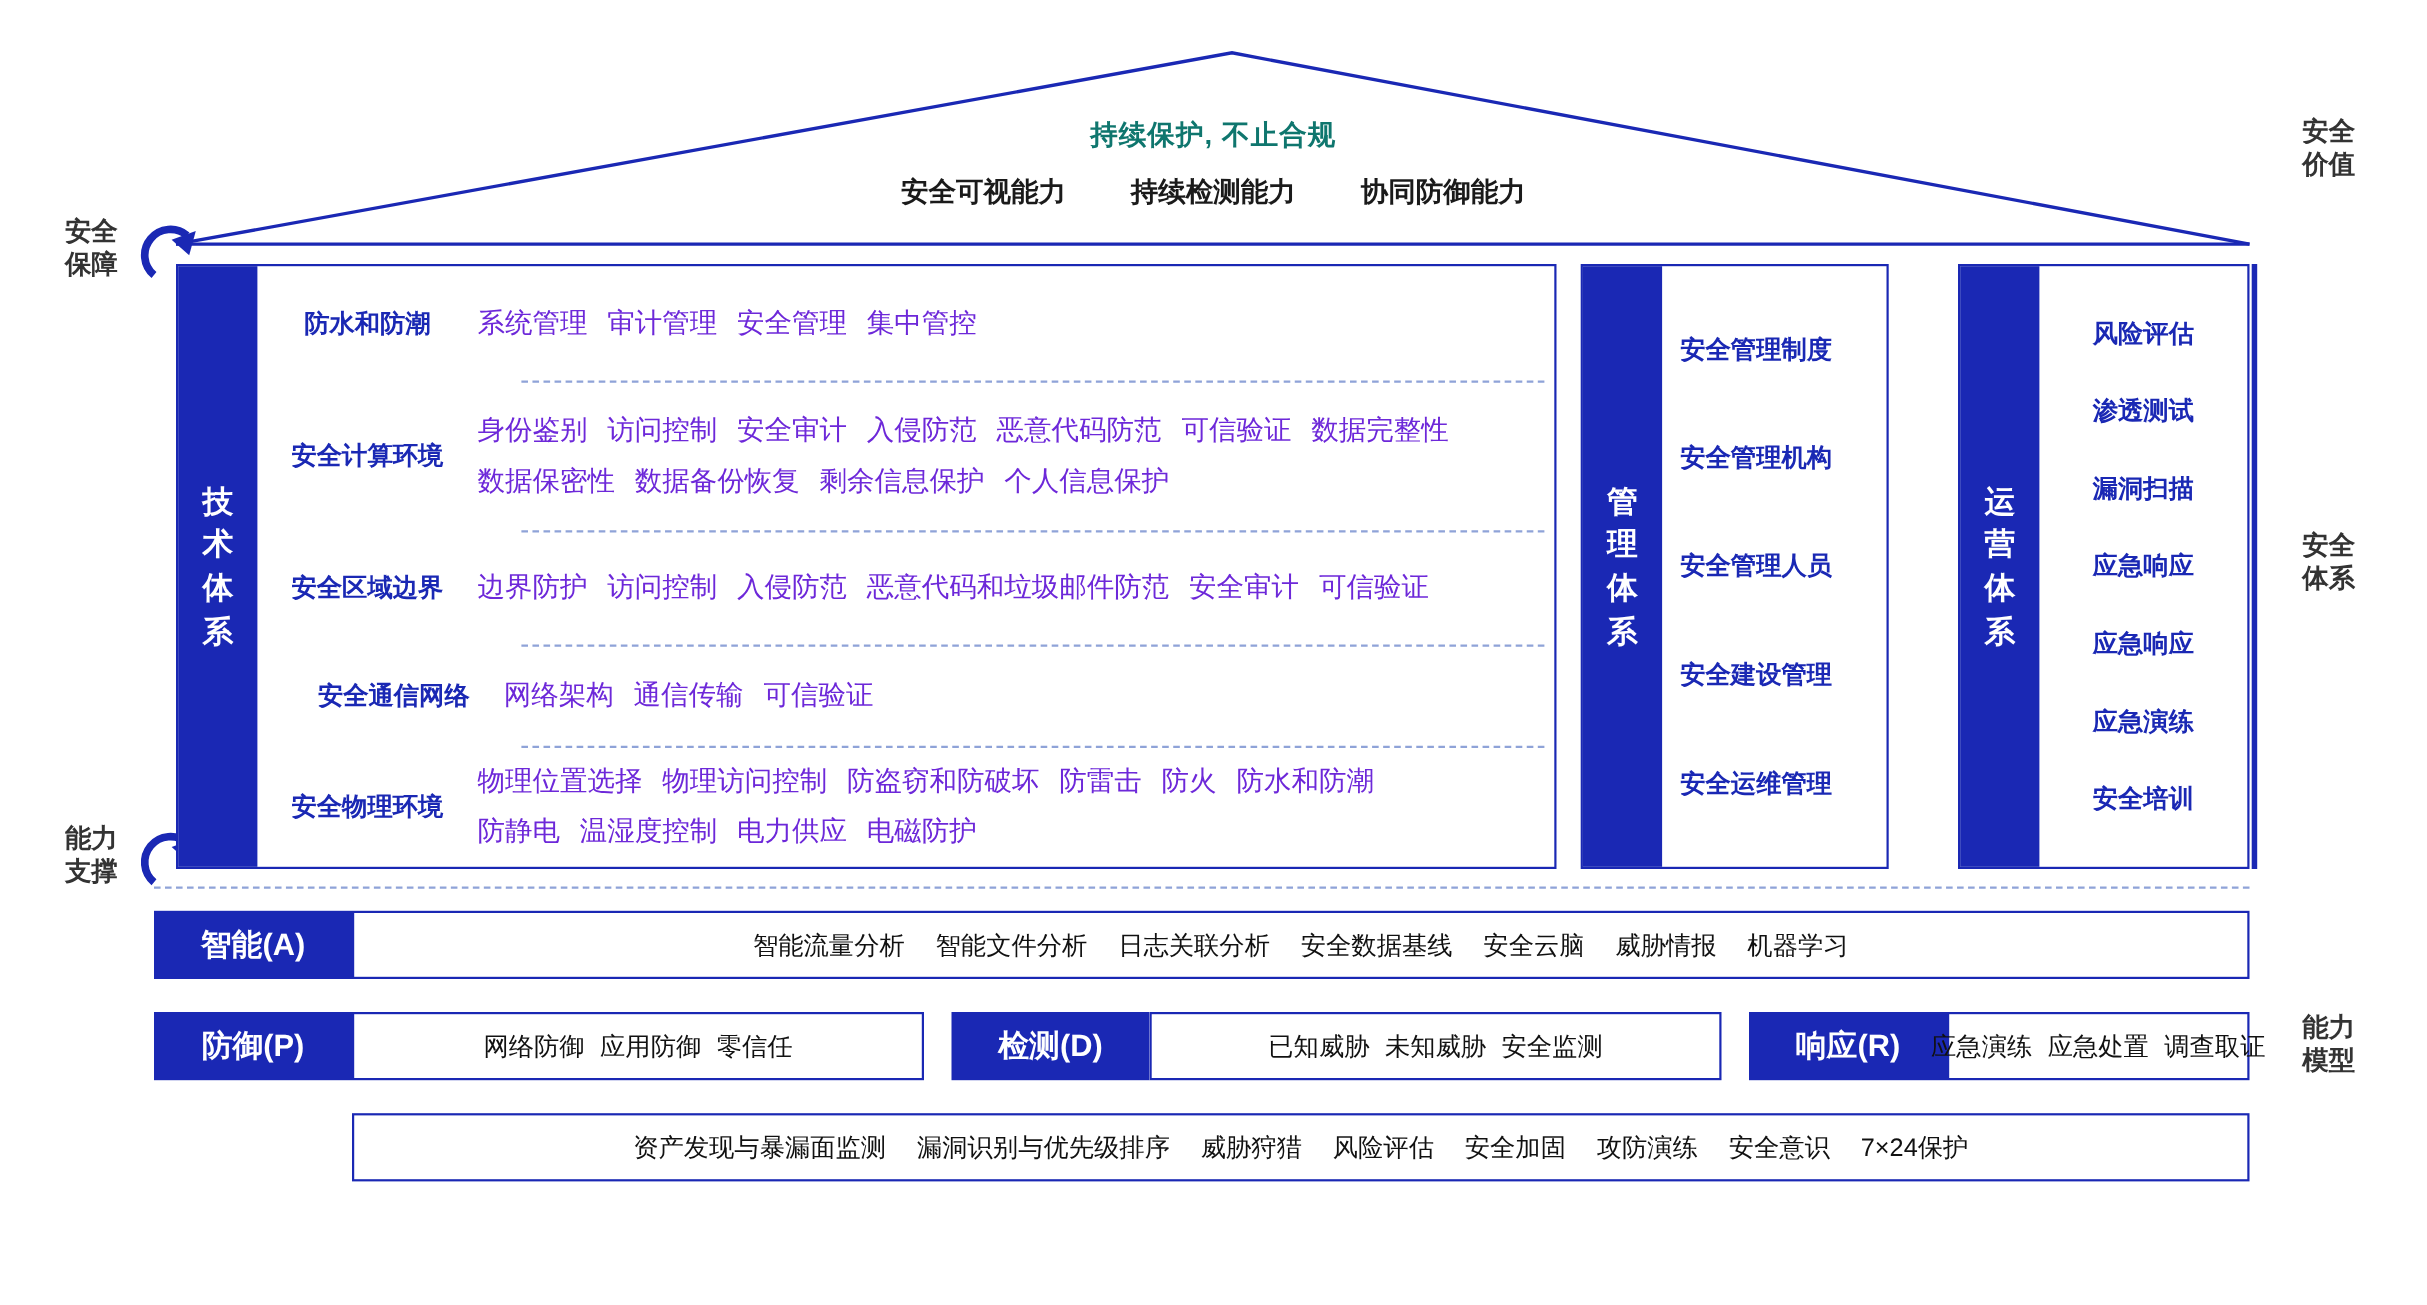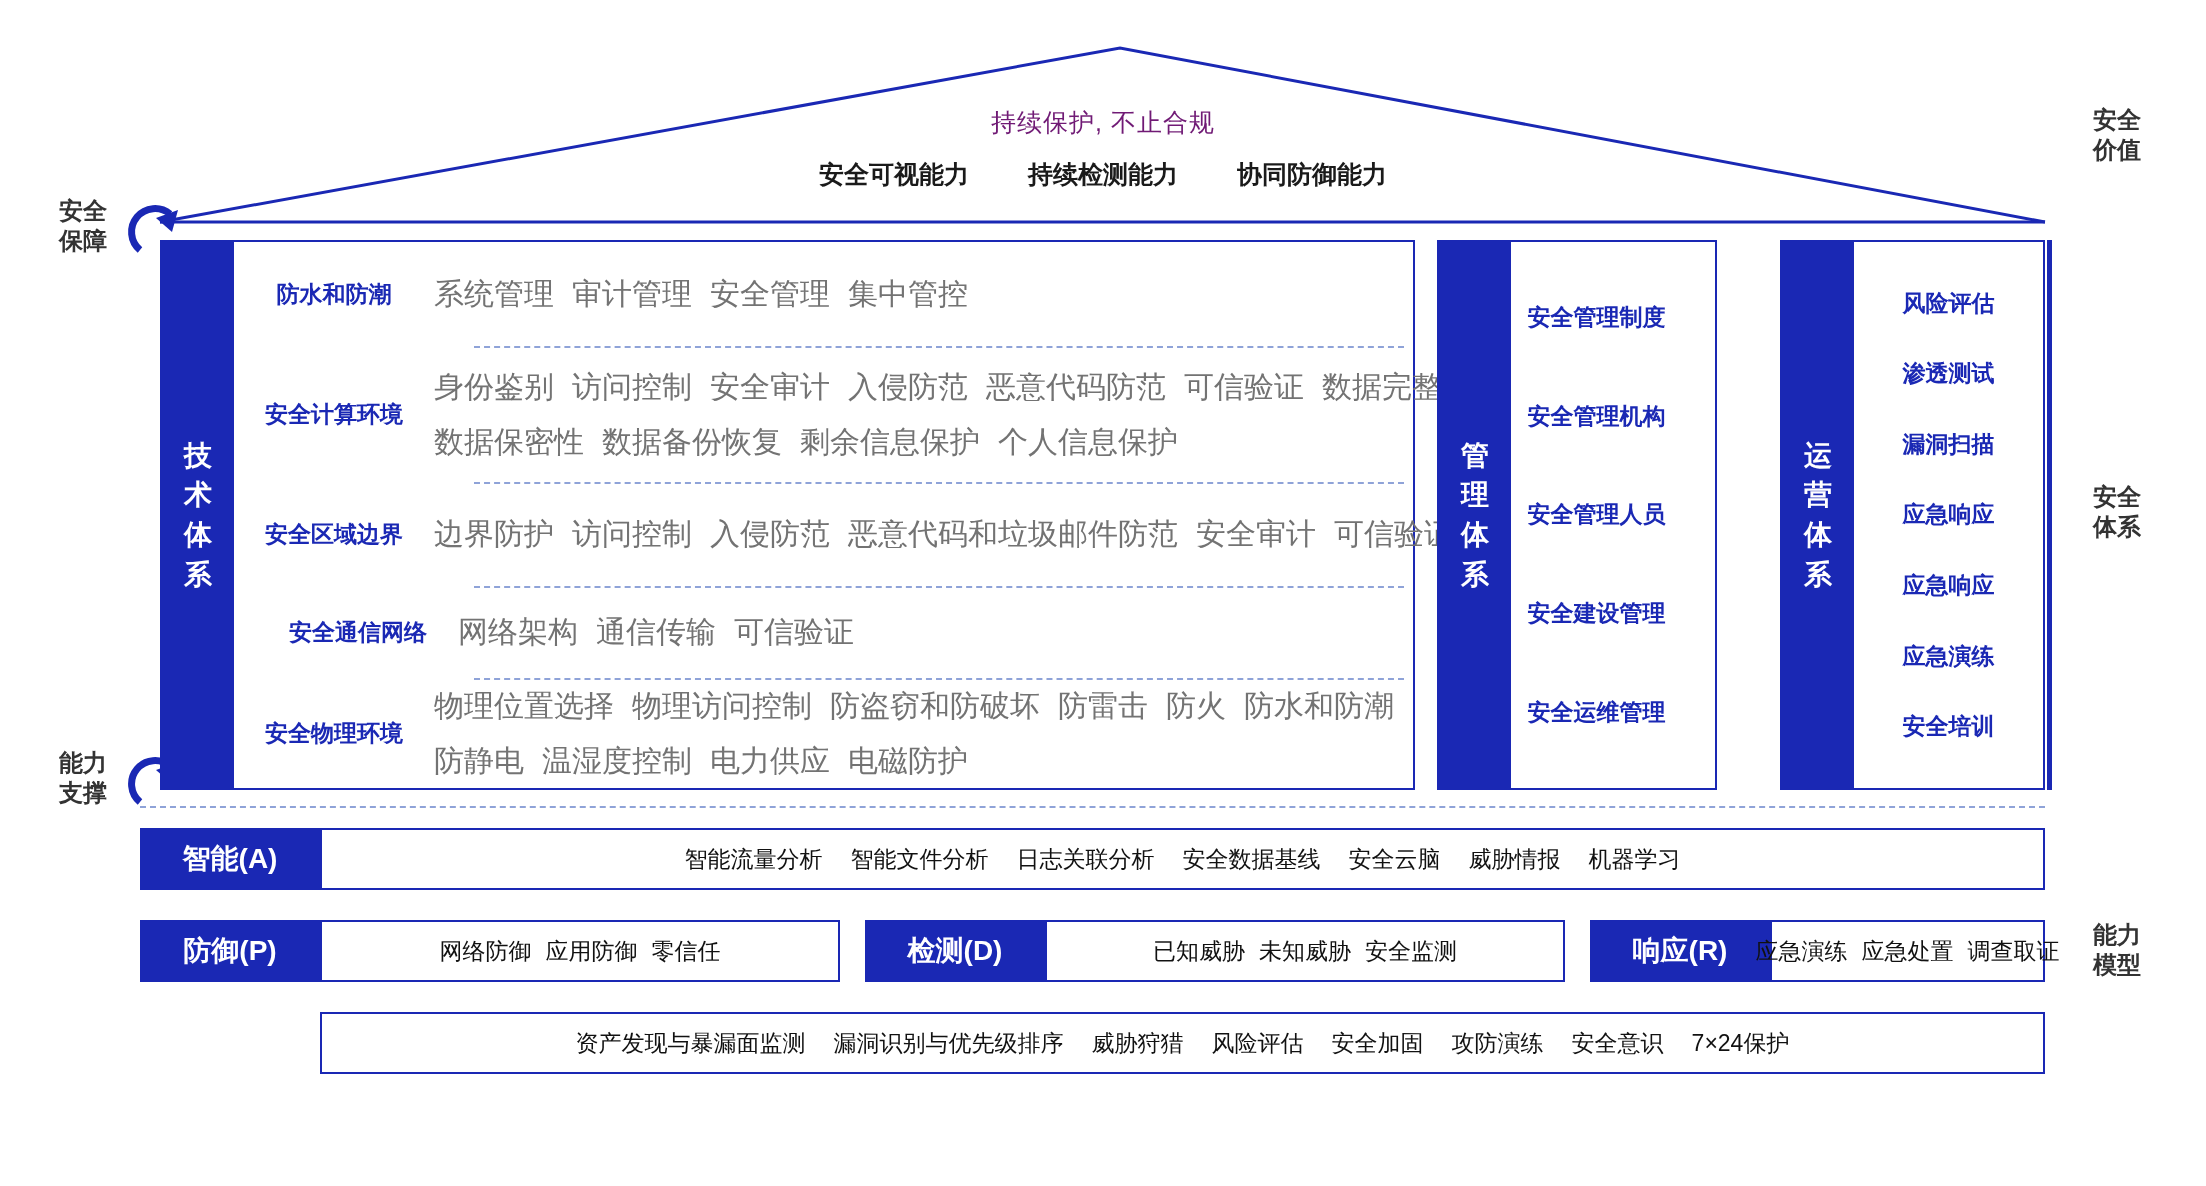--- a/index.html
+++ b/index.html
@@ -10,21 +10,21 @@
     position:relative;
     overflow:hidden;
   }
   .stage{position:absolute;left:0;top:0;width:2206px;height:1186px;}
 
   
   #roof-svg{position:absolute;left:0;top:0;width:2206px;height:240px;}
   .roof-tagline{
     position:absolute;left:0;right:0;top:106px;
     text-align:center;
-    font-size:25px;font-weight:normal;color:#701a75;
+    font-size:25px;font-weight:bold;color:#0f766e;
     letter-spacing:1px;
   }
   .roof-caps{
     position:absolute;left:0;right:0;top:158px;
     text-align:center;
     font-size:25px;color:#1a1a1a;font-weight:bold;
   }
   .roof-caps span{margin:0 26px;}
 
   
@@ -73,21 +73,21 @@
   .tech-row{
     position:absolute;left:0;width:1179px;
     display:flex;align-items:center;
   }
   .tech-cat{
     width:200px;flex:0 0 200px;
     font-size:23px;font-weight:bold;color:#1a28b4;
     text-align:center;
   }
   .tech-items{
-    font-size:30px;color:#737373;line-height:1.85;
+    font-size:25px;color:#6d28d9;line-height:1.85;
   }
   .tech-items .ln{display:block;white-space:nowrap;}
   .tech-items .ln span{margin-right:18px;}
   .dash-sep{
     position:absolute;left:240px;width:930px;
     border-top:2px dashed #8fa3d8;height:0;
   }
 
   
   #mg-panel{left:1437px;top:240px;width:280px;height:550px;}

